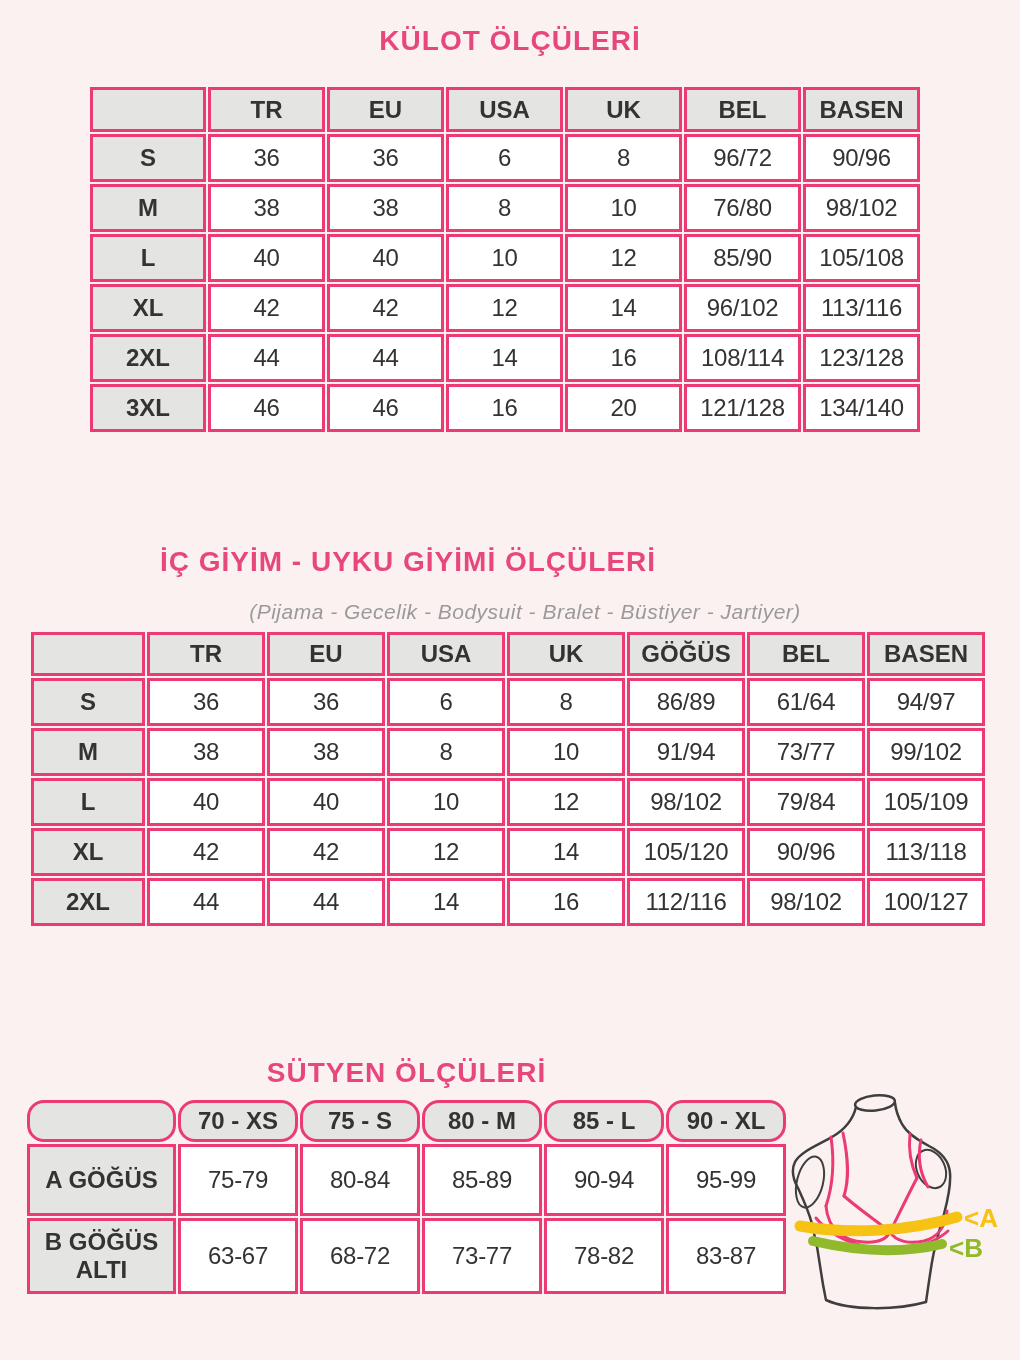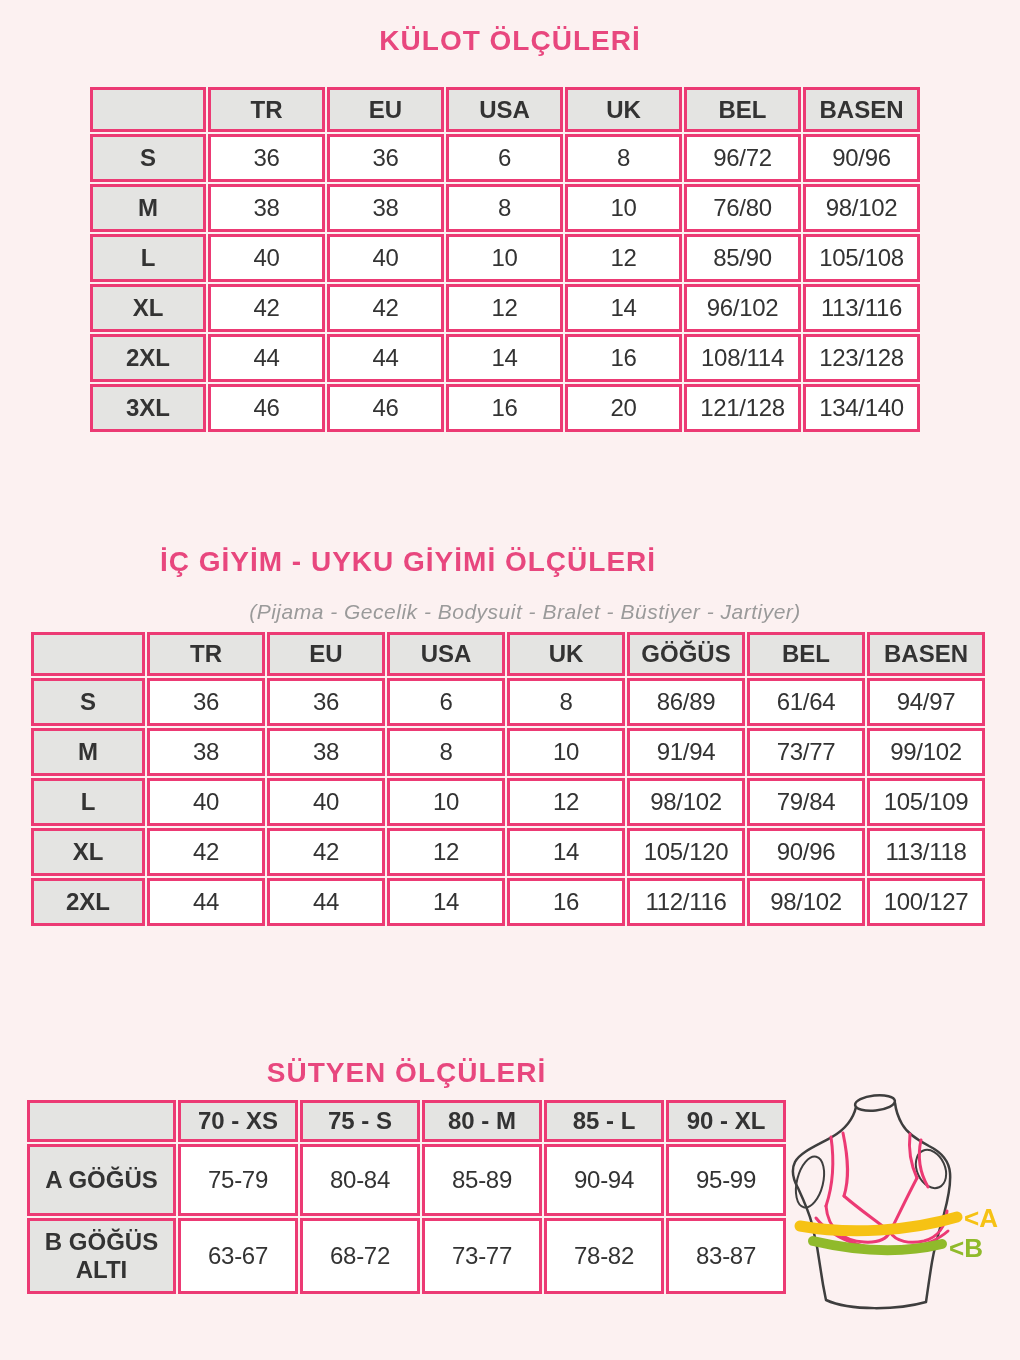--- a/index.html
+++ b/index.html
@@ -30,21 +30,21 @@
 
   #table1{top:85px;left:88px;}
   #table1 th,#table1 td{height:48px;}
   #table1 tr.head th{height:45px;}
 
   #table2{top:630px;left:29px;}
   #table2 th,#table2 td{height:48px;}
   #table2 tr.head th{height:44px;}
 
   #table3{top:1098px;left:25px;}
-  #table3 tr.head th{height:42px;}
+  #table3 tr.head th{height:42px;border-radius:17px;}
   #table3 tr.r0 th,#table3 tr.r0 td{height:72px;}
   #table3 tr.r1 th,#table3 tr.r1 td{height:76px;}
   #table3 th.rowlabel{line-height:1.15;}
 
   #bra-illustration{position:absolute;top:1080px;left:780px;width:240px;height:280px;}
 </style>
 </head>
 <body>
 
 <div class="sheet">

